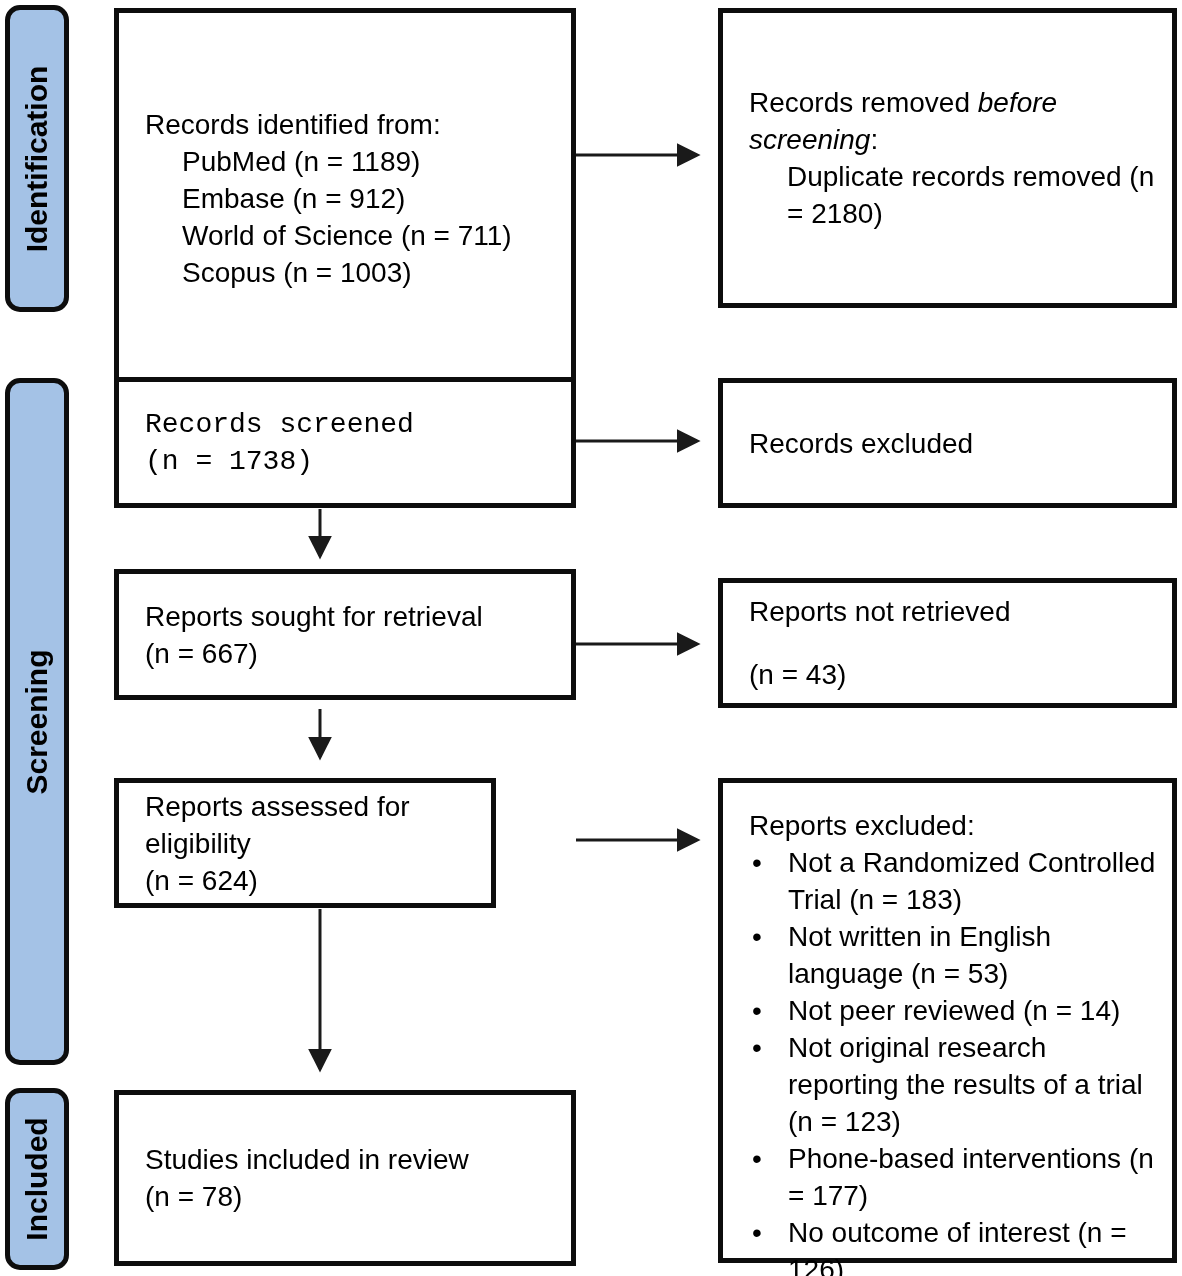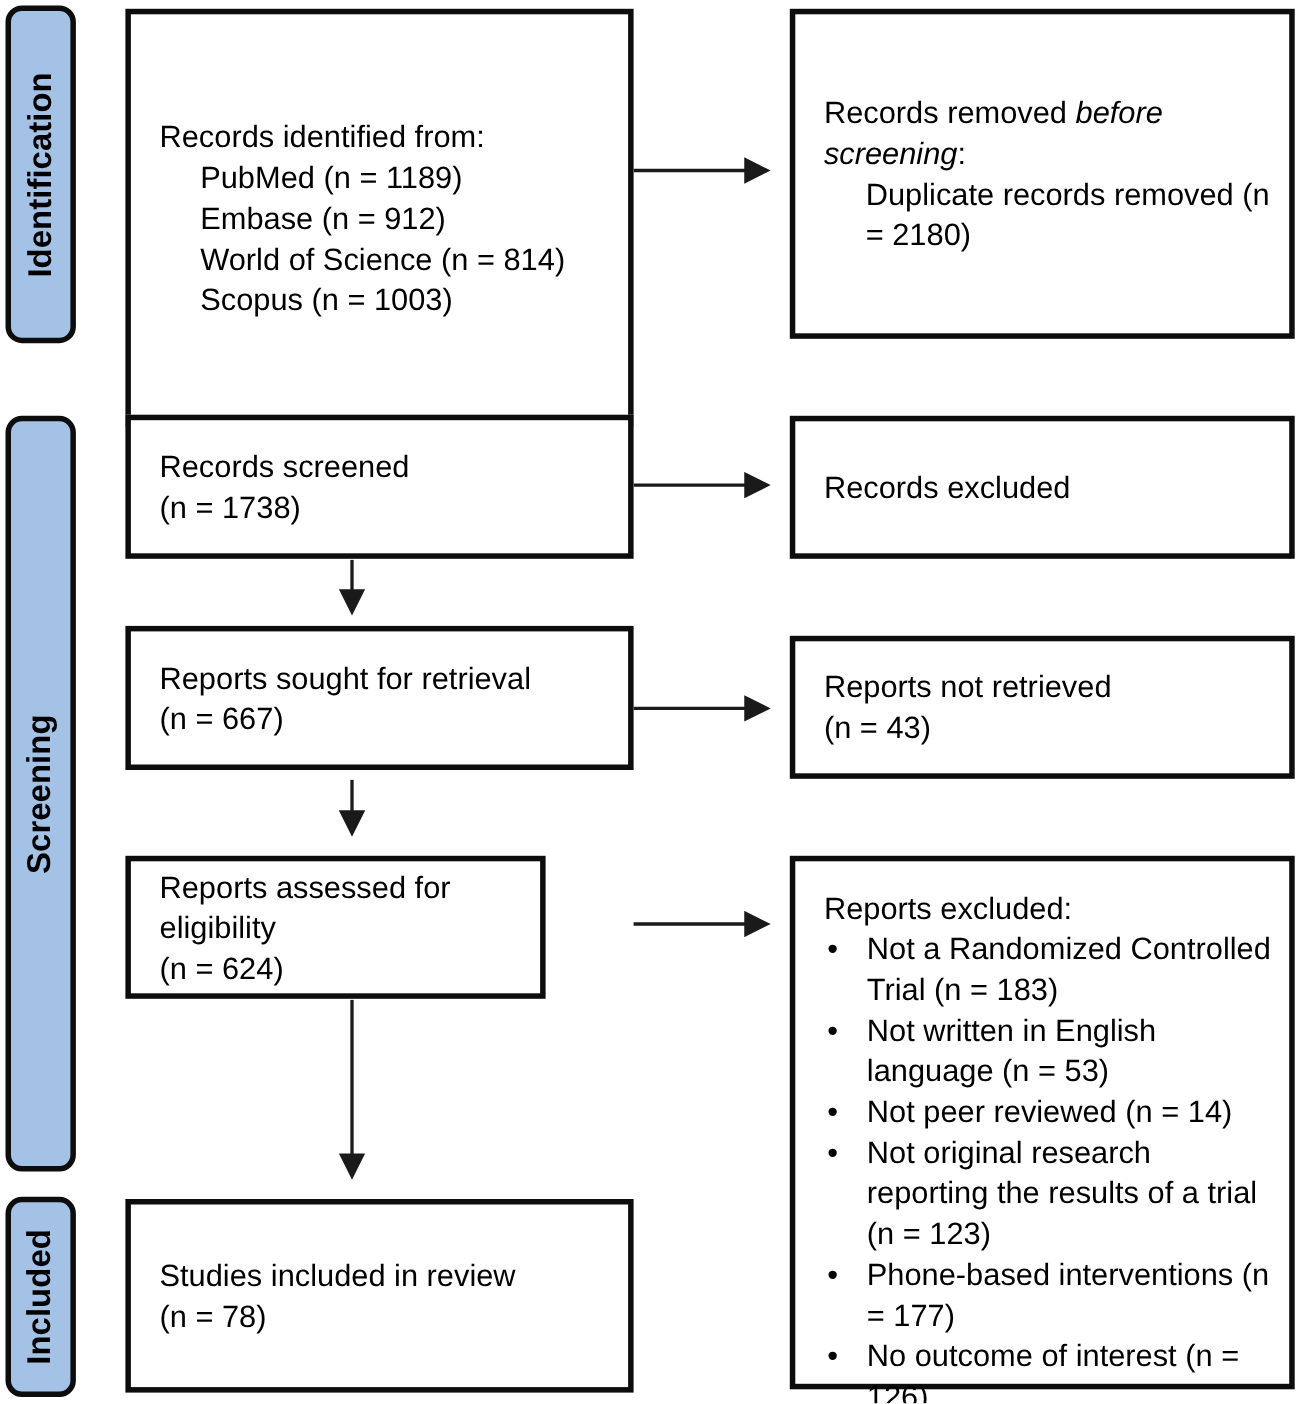--- a/index.html
+++ b/index.html
@@ -53,24 +53,24 @@
   
   #arrows {
     position: absolute;
     left: 0; top: 0;
     width: 1182px; height: 1276px;
     pointer-events: none;
   }
   
   #box-records-identified   { left: 114px; top: 8px;    width: 462px; height: 380px; }
   #box-records-removed      { left: 718px; top: 8px;    width: 459px; height: 300px; }
-  #box-records-screened     { left: 114px; top: 377px;  width: 462px; height: 131px; }
+  #box-records-screened     { left: 114px; top: 377px;  width: 462px; height: 131px; font-family: Liberation Mono, monospace; }
   #box-records-excluded     { left: 718px; top: 378px;  width: 459px; height: 130px; }
   #box-reports-sought       { left: 114px; top: 569px;  width: 462px; height: 131px; }
-  #box-reports-not-retrieved{ left: 718px; top: 578px;  width: 459px; height: 130px; }
+  #box-reports-not-retrieved{ left: 718px; top: 578px;  width: 459px; height: 130px; justify-content: space-between; }
   #box-reports-assessed     { left: 114px; top: 778px;  width: 382px; height: 130px; }
   #box-reports-excluded     { left: 718px; top: 778px;  width: 459px; height: 485px; }
   #box-studies-included     { left: 114px; top: 1090px; width: 462px; height: 176px; }
   #stage-identification { top: 5px;    height: 307px; }
   #stage-screening      { top: 378px;  height: 687px; }
   #stage-included       { top: 1088px; height: 182px; }
 </style>
 </head>
 <body>
 
@@ -102,21 +102,21 @@
   </div>
   <div class="stage" id="stage-included" style="background: rgb(164, 194, 230);">
     <span>Included</span>
   </div>
 
   <div class="fbox" id="box-records-identified">
     <div>Records identified from:</div>
     <ul class="plainlist">
         <li>PubMed (n = 1189)</li>
         <li>Embase (n = 912)</li>
-        <li>World of Science (n = 814)</li>
+        <li>World of Science (n = 711)</li>
         <li>Scopus (n = 1003)</li>
       </ul>
   </div>
 
   <div class="fbox" id="box-records-removed">
     <div><span>Records removed </span><i>before screening</i><span>:</span></div>
     <div class="hang-indent">Duplicate records removed (n = 2180)</div>
   </div>
 
   <div class="fbox" id="box-records-screened">

